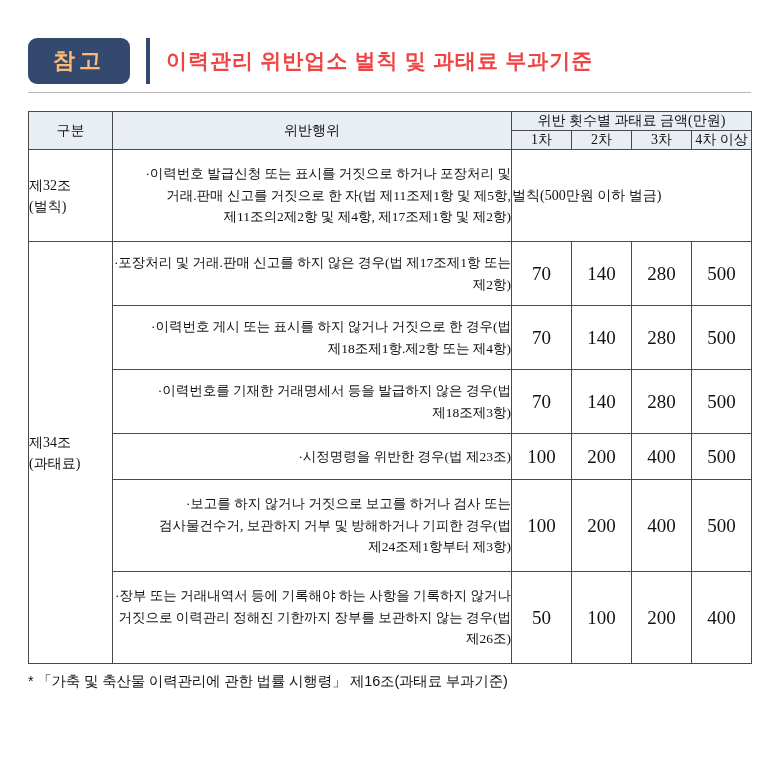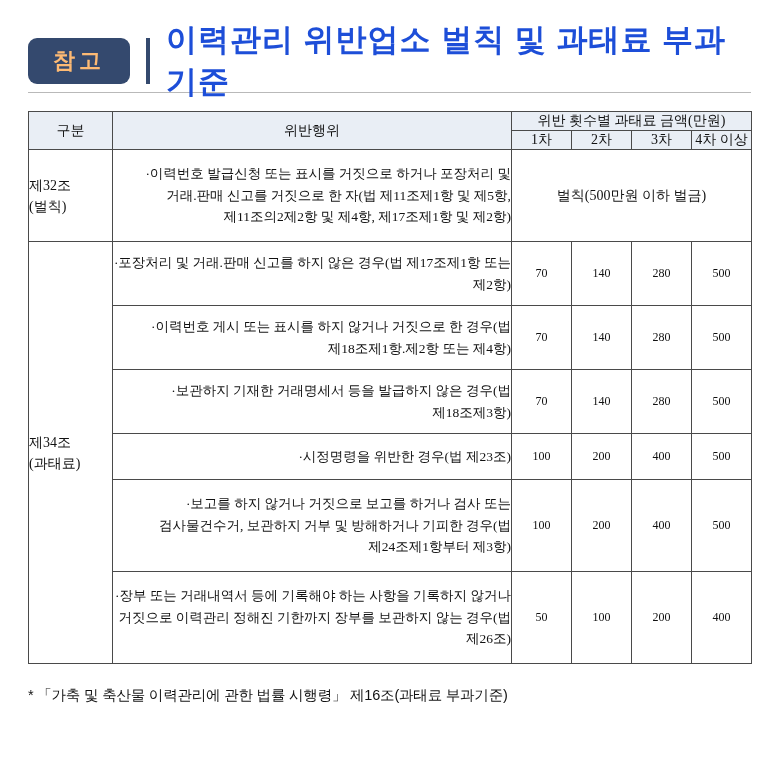--- a/index.html
+++ b/index.html
@@ -45,25 +45,25 @@
   }
   .header-title-wrap {
     flex: 1;
     display: flex;
     align-items: center;
     border-left: 4px solid #34496e;
     padding-left: 16px;
     margin-left: 16px;
   }
   .header-title {
-    font-size: 31px;
+    font-size: 21px;
     font-weight: bold;
     letter-spacing: 1px;
-    font-family: Liberation Sans, sans-serif;
-    color: #1d4ed8;
+    font-family: Liberation Serif, serif;
+    color: #ef4444;
   }
   .header-rule {
     border: 0;
     border-top: 1px solid #b9b9b9;
     margin: 8px 0 18px 0;
   }
 
   
   table.main {
     border-collapse: collapse;
@@ -95,32 +95,31 @@
   }
   td.cell-act {
     text-align: right;
     padding: 11px 10px 11px 12px;
     line-height: 1.62;
     font-size: 13.5px;
     word-break: keep-all;
   }
   td.cell-num {
     text-align: center;
-    font-size: 12px;
+    font-size: 19px;
     padding: 4px 2px;
   }
   td.cell-penalty {
-    text-align: center;
     font-size: 14px;
     padding: 4px 6px;
   }
 
   
   .footnote {
-    margin-top: 22px;
+    margin-top: 8px;
     font-size: 14.5px;
     font-family: "Liberation Sans", sans-serif;
     letter-spacing: -0.2px;
     color: #111111;
   }
 </style>
 </head>
 <body>
 
 <div class="page">
@@ -174,21 +173,21 @@
 
       <tr style="height:64px">
         <td class="cell-act">·이력번호 게시 또는 표시를 하지 않거나 거짓으로 한 경우(법 제18조제1항.제2항 또는 제4항)</td>
         <td class="cell-num">70</td>
         <td class="cell-num">140</td>
         <td class="cell-num">280</td>
         <td class="cell-num">500</td>
       </tr>
 
       <tr style="height:64px">
-        <td class="cell-act">·보관하지 기재한 거래명세서 등을 발급하지 않은 경우(법 제18조제3항)</td>
+        <td class="cell-act">·이력번호를 기재한 거래명세서 등을 발급하지 않은 경우(법 제18조제3항)</td>
         <td class="cell-num">70</td>
         <td class="cell-num">140</td>
         <td class="cell-num">280</td>
         <td class="cell-num">500</td>
       </tr>
 
       <tr style="height:46px">
         <td class="cell-act">·시정명령을 위반한 경우(법 제23조)</td>
         <td class="cell-num">100</td>
         <td class="cell-num">200</td>

